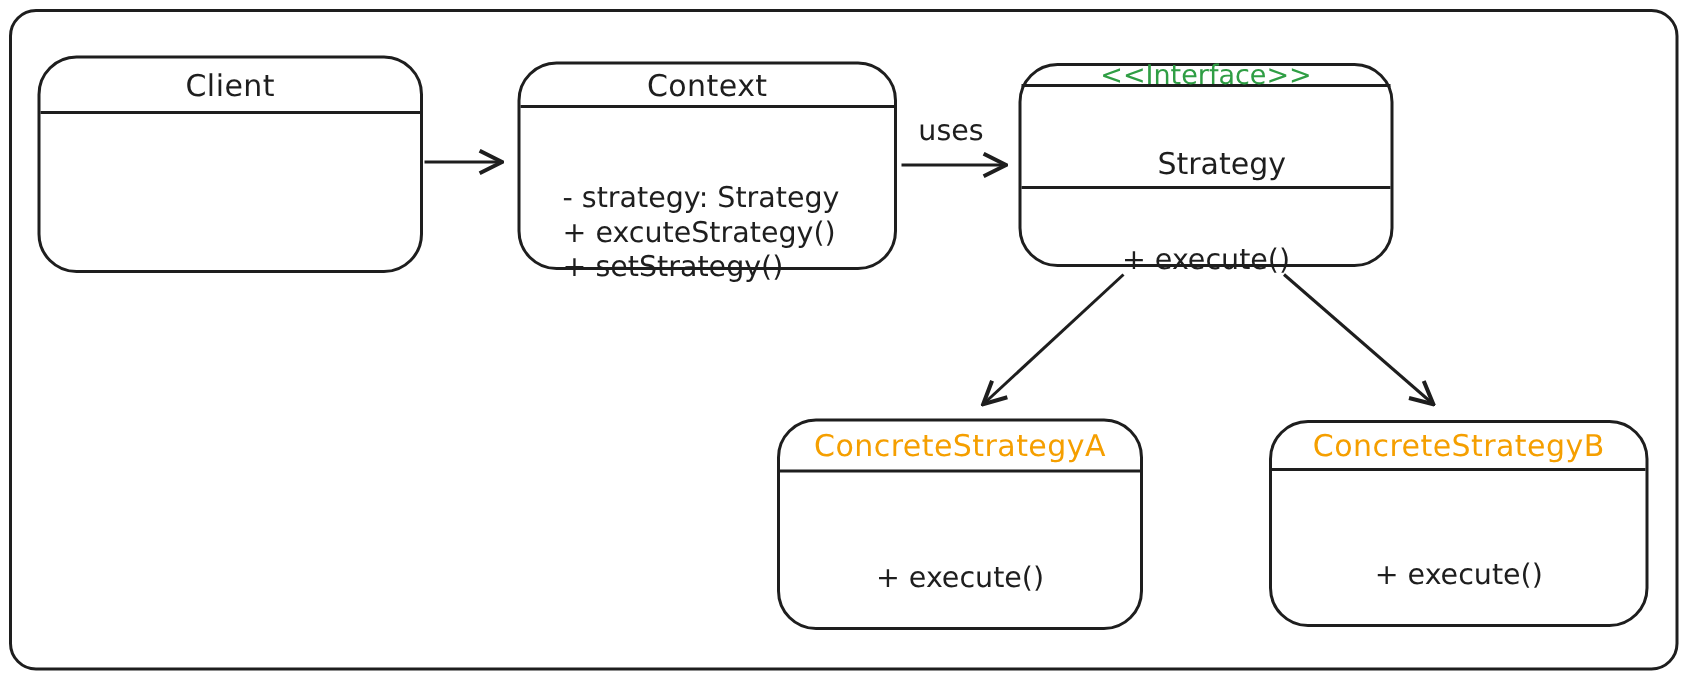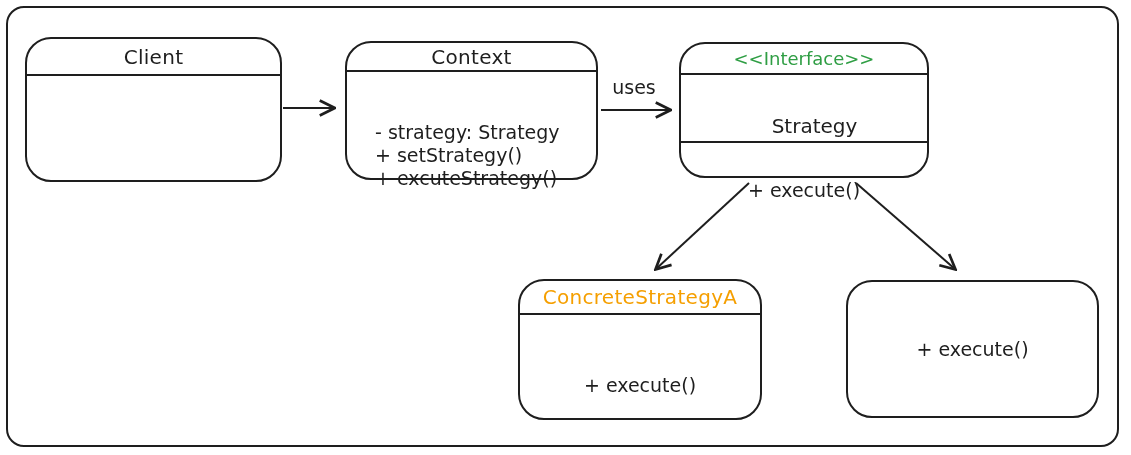--- a/index.html
+++ b/index.html
@@ -56,21 +56,21 @@
   
   .box-client { left: 25px; top: 37px; width: 257px; height: 145px; }
   .box-client .uml-header { height: 37px; }
   
   .box-context { left: 345px; top: 41px; width: 253px; height: 139px; }
   .box-context .uml-header { height: 29px; }
   .box-context .uml-body { padding: 13px 0 0 28px; line-height: 23px; }
   
   .box-strategy { left: 679px; top: 42px; width: 250px; height: 136px; }
   .row-stereotype {
-    height: 31px;
+    height: 14px;
     display: flex; align-items: center; justify-content: center;
     font-size: 18px;
     color: var(--interface-green);
     border-bottom: 2px solid var(--stroke);
     flex: 0 0 auto;
   }
   .row-name {
     height: 32px;
     display: flex; align-items: center; justify-content: center;
     font-size: 20px;
@@ -122,39 +122,40 @@
 
   <div class="uml-box box-client">
     <div class="uml-header">Client</div>
     <div class="uml-body"></div>
   </div>
 
   <div class="uml-box box-context">
     <div class="uml-header">Context</div>
     <div class="uml-body">
       <div>- strategy: Strategy</div>
+      <div>+ excuteStrategy()</div>
       <div>+ setStrategy()</div>
-      <div>+ excuteStrategy()</div>
     </div>
   </div>
 
   <div class="uml-box box-strategy">
     <div class="row-stereotype">&lt;&lt;Interface&gt;&gt;</div>
     <div class="row-name">Strategy</div>
     <div class="uml-body centered">
       <span>+ execute()</span>
     </div>
   </div>
 
   <div class="uml-box box-concrete-a">
     <div class="uml-header">ConcreteStrategyA</div>
     <div class="uml-body centered">
       <span>+ execute()</span>
     </div>
   </div>
 
   <div class="uml-box box-concrete-b">
+    <div class="uml-header">ConcreteStrategyB</div>
     <div class="uml-body centered">
       <span>+ execute()</span>
     </div>
   </div>
 
 </div>
 
 </body></html>

